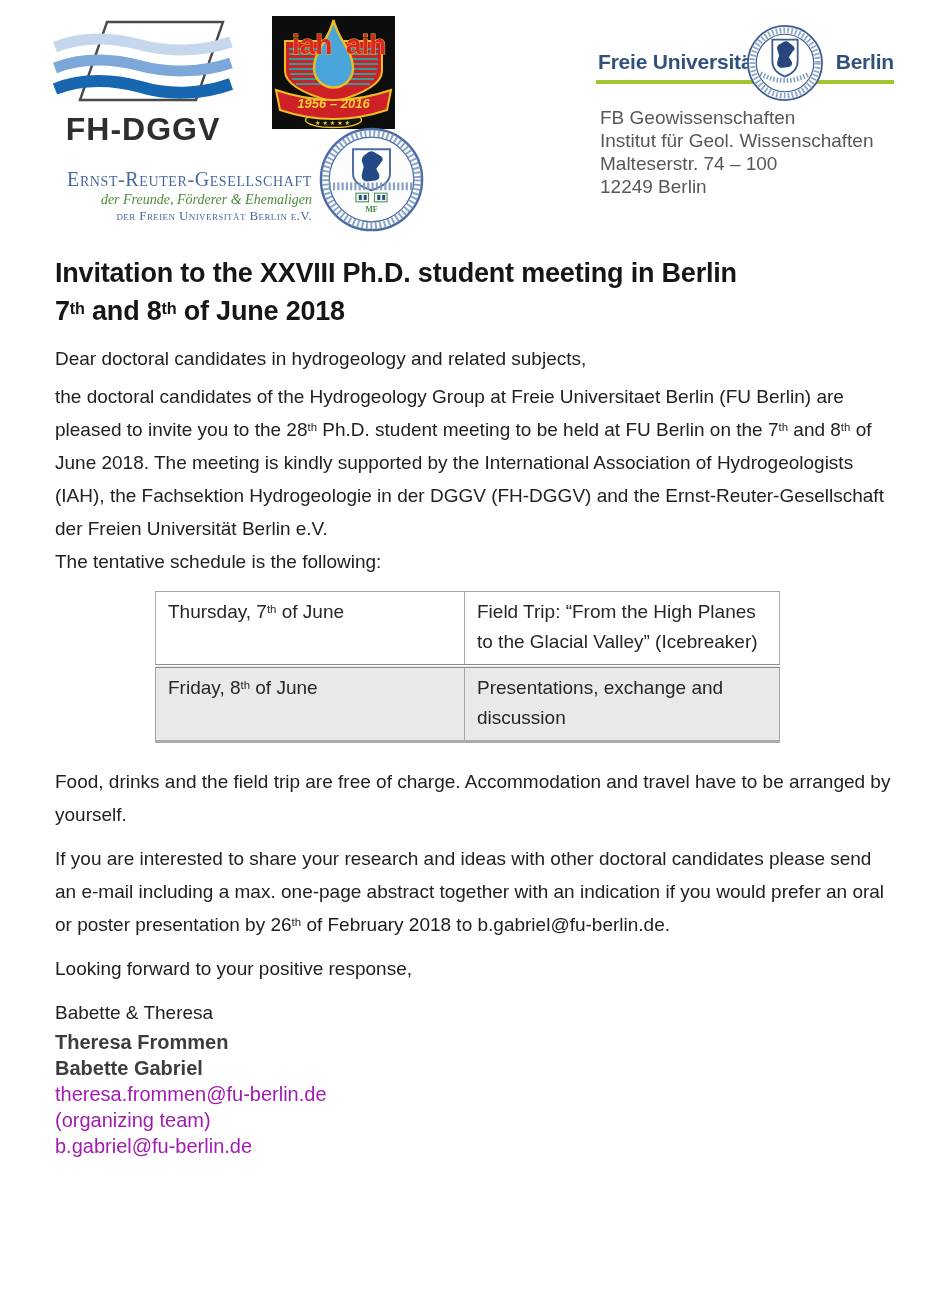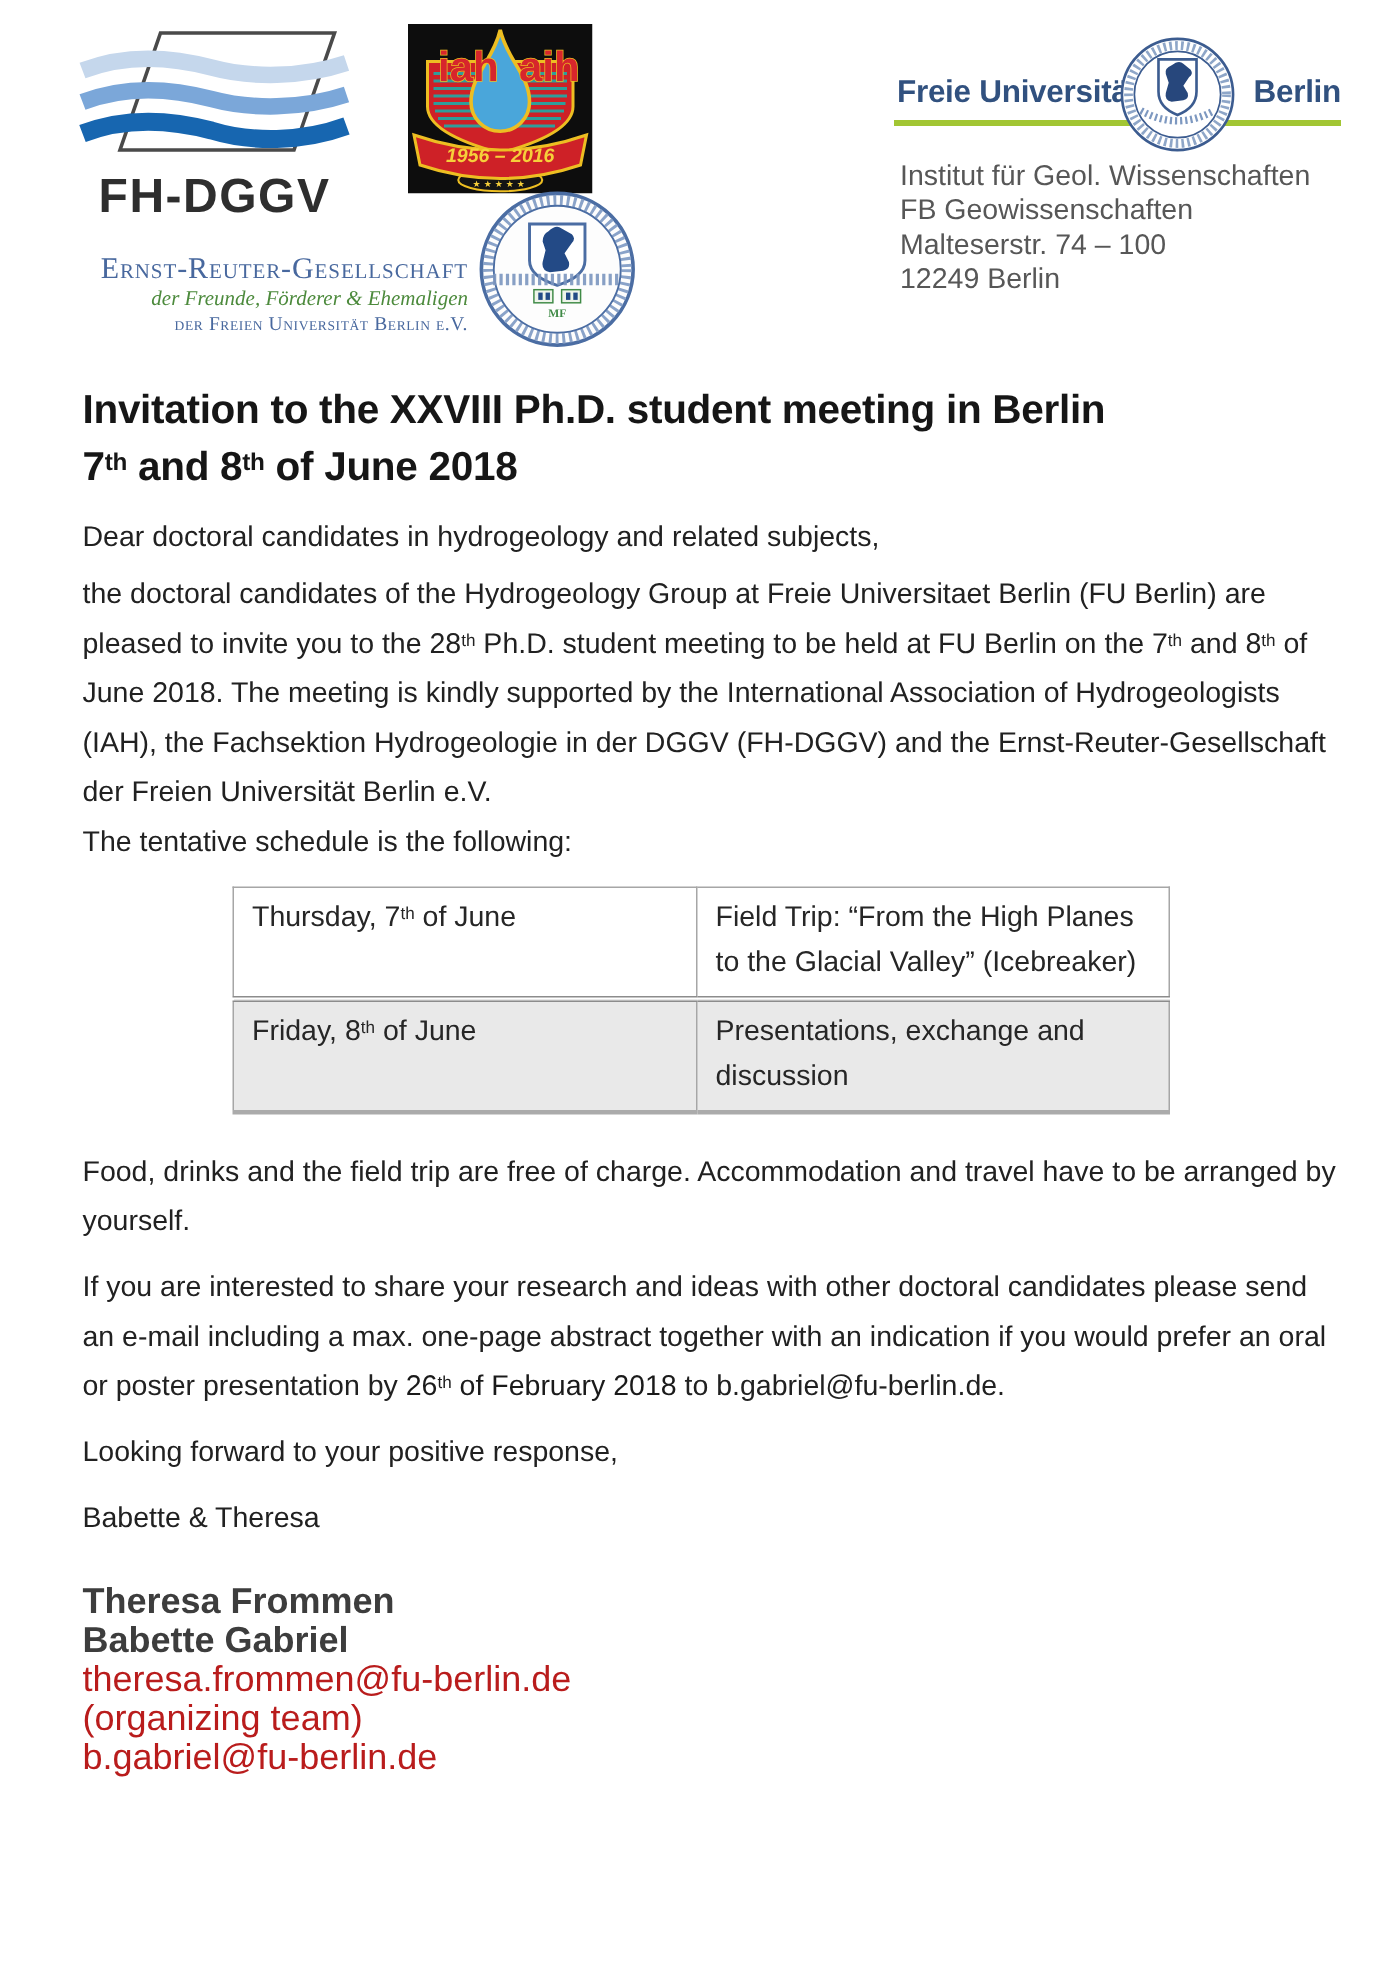--- a/index.html
+++ b/index.html
@@ -44,23 +44,23 @@
   table.schedule td { border:1px solid #a6a6a6; padding:5px 12px 7px 12px; vertical-align:top; }
   table.schedule td.c1 { width:284px; }
   table.schedule td.c2 { width:290px; }
   table.schedule tr.alt td { background:#e9e9e9; border-top:4px double #8c8c8c; border-bottom:3px solid #ababab;margin-left:16px; }
   .p-food { margin-top:22px; }
   .p-abstract { margin-top:11px; }
   .p-closing { margin-top:11px; }
   .p-signoff { margin-top:11px; }
   b.deadline { font-weight:normal; color:#1a1a1a; }
   
-  .signature { margin-top:26px; font-size:24px; line-height:26px; }
+  .signature { font-size:20px; line-height:26px; }
   .sig-name { font-weight:bold; color:#3d3d3d; }
-  .sig-muted { color:#b91c1c; }
+  .sig-muted { color:#a21caf; }
 </style>
 </head>
 <body>
 
 <div class="page">
 
   <div class="letterhead">
 
     <div class="fhdggv">
       <svg width="182" height="90" viewBox="0 0 182 90">
@@ -114,22 +114,22 @@
         <circle cx="40" cy="40" r="38" fill="#ffffff" stroke="#3c5c90" stroke-width="1.8"></circle>
         <circle cx="40" cy="40" r="33.5" fill="none" stroke="#8ea6c8" stroke-width="6" stroke-dasharray="1.8 2.2"></circle>
         <circle cx="40" cy="40" r="29.5" fill="none" stroke="#3c5c90" stroke-width="1.2"></circle>
         <path d="M27,16 h26 v22 q0,11 -13,16 q-13,-5 -13,-16 Z" fill="#ffffff" stroke="#3c5c90" stroke-width="1.8"></path>
         <path d="M36,20 q5,-4 8,-1 l5,4 q2,3 -1,5 l-4,6 3,5 q1,4 -3,5 l-8,1 q-5,-1 -4,-6 l2,-7 -2,-6 q-1,-4 4,-6 Z" fill="#27477c"></path>
         <path d="M15,51 q25,14 50,0" stroke="#7d98c0" stroke-width="5" fill="none" stroke-dasharray="1.5 2"></path>
       </svg>
     </div>
 
     <div class="address">
+      <div>FB Geowissenschaften</div>
       <div>Institut für Geol. Wissenschaften</div>
-      <div>FB Geowissenschaften</div>
       <div>Malteserstr. 74 – 100</div>
       <div>12249 Berlin</div>
     </div>
   </div>
 
   <div class="main">
 
     <h1 class="title"><span>Invitation to the XXVIII Ph.D. student meeting in Berlin</span><br><span><span>7</span><sup>th</sup><span> and 8</span><sup>th</sup><span> of June 2018</span></span></h1>
 
     <p class="para salutation">Dear doctoral candidates in hydrogeology and related subjects,</p>

